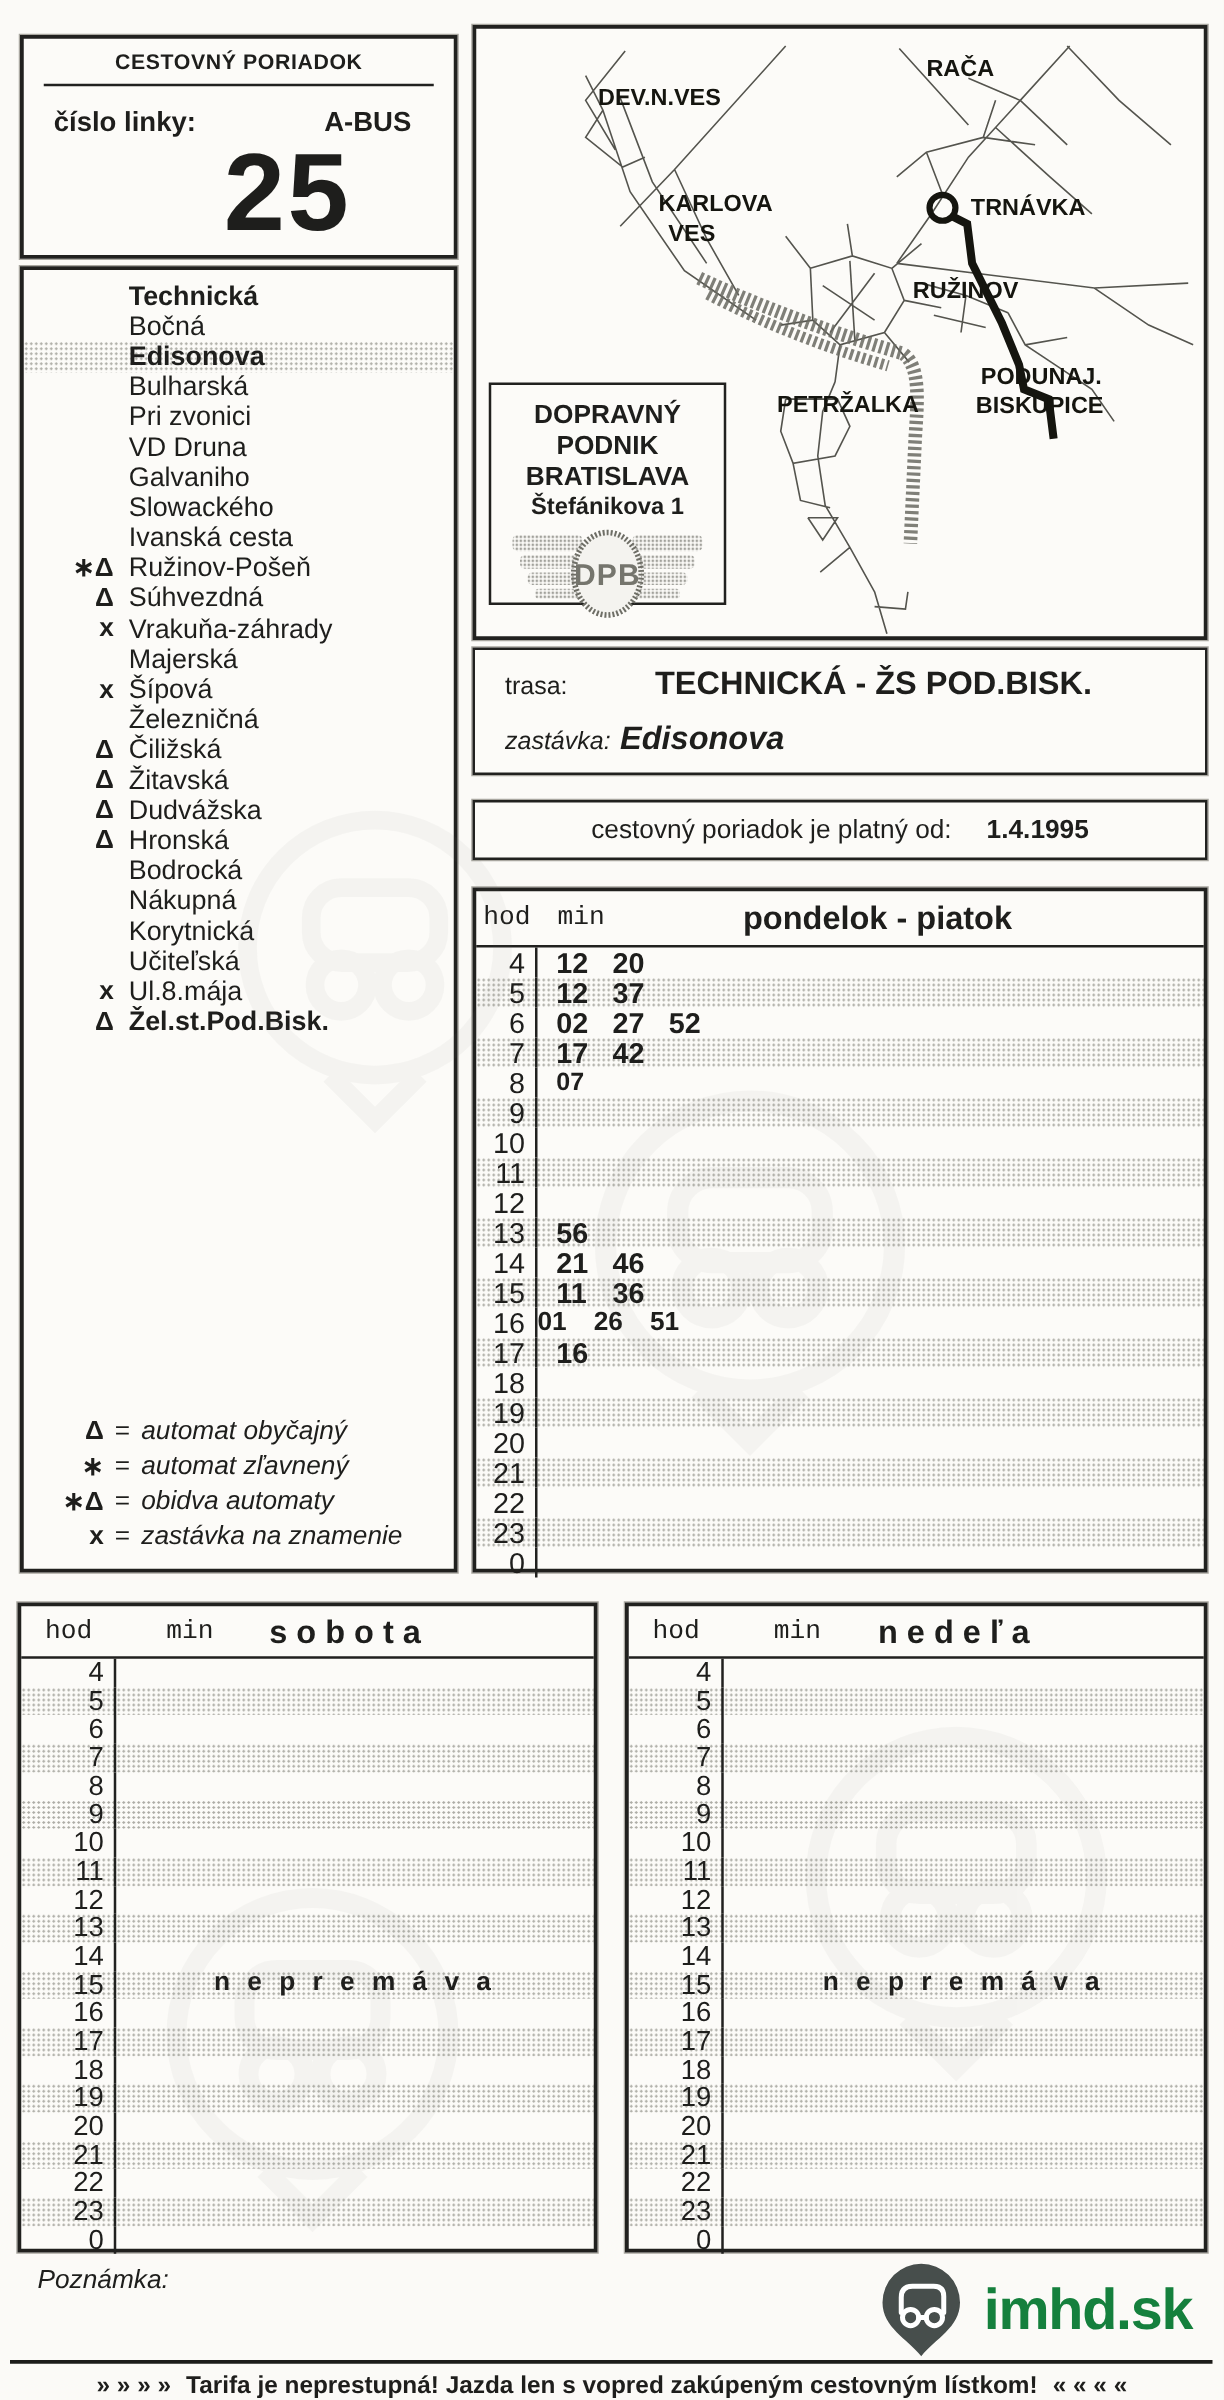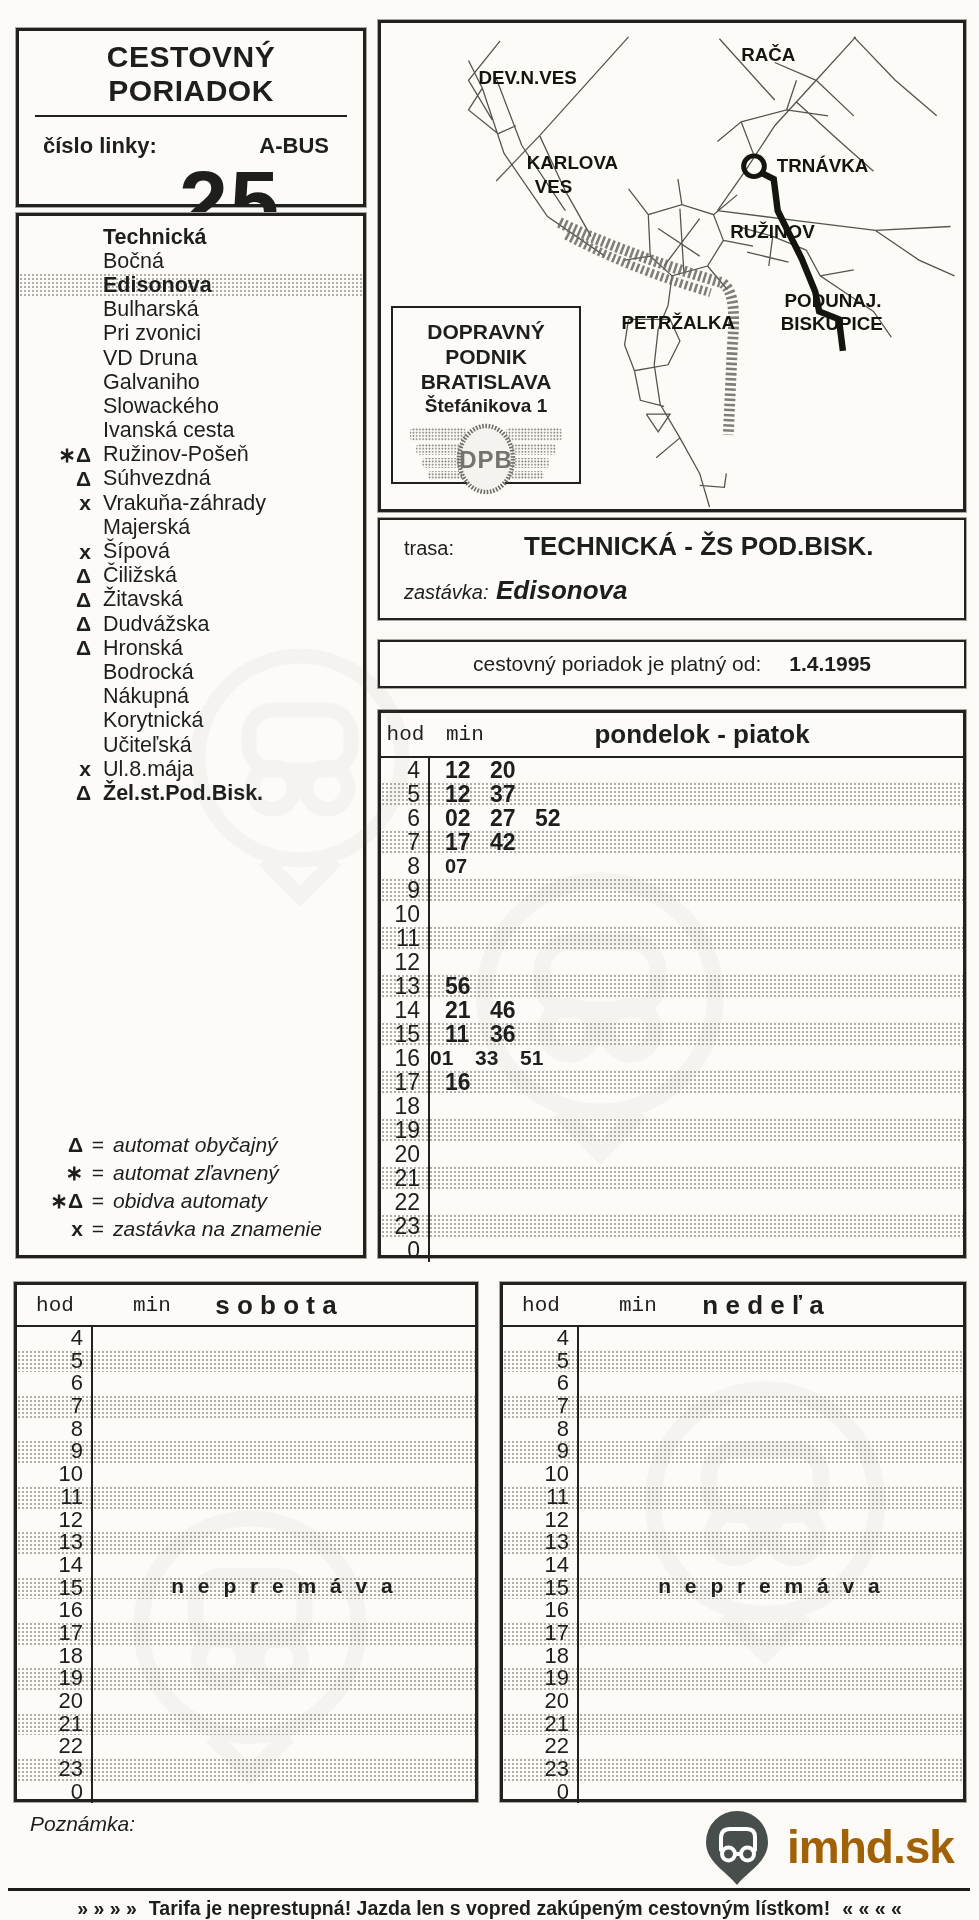--- a/index.html
+++ b/index.html
@@ -5,21 +5,21 @@
   html,body{margin:0;padding:0;}
   body{width:979px;height:1920px;position:relative;background:#f6f5f1;
        font-family:"Liberation Sans", sans-serif;color:#1e1e1c;overflow:hidden;}
   .page{position:absolute;inset:0;background:#fbfaf7;}
   .box{position:absolute;background:#fcfbf8;border:3px solid #21211f;
        box-shadow:0 0 0 1px #a9a7a0;box-sizing:border-box;}
   .thin{border-width:2px;}
 
   
   #header-card{left:16px;top:28px;width:350px;height:179px;}
-  .hdr-title{font-weight:bold;font-size:30px;text-align:center;letter-spacing:.5px;
+  .hdr-title{font-weight:bold;font-size:17px;text-align:center;letter-spacing:.5px;
              margin:9px 16px 16px 16px;padding-bottom:7px;border-bottom:2.5px solid #21211f;}
   .hdr-line{display:flex;align-items:baseline;margin:7px 34px 0 24px;}
   .hdr-line .lbl{font-weight:bold;font-size:22px;}
   .hdr-line .val{font-weight:bold;font-size:22px;margin-left:auto;}
   .hdr-number{font-weight:bold;font-size:88px;line-height:86px;text-align:center;
               letter-spacing:2px;padding-left:78px;}
 
   
   #stops-card{left:16px;top:213px;width:350px;height:1045px;}
   #stops-list{position:absolute;left:0;right:0;top:9px;}
@@ -72,21 +72,21 @@
   .tt-row .hc{text-align:right;border-right:2px solid #21211f;flex:0 0 auto;
               box-sizing:border-box;}
   .tt-row .mc{display:flex;align-items:center;}
   .tt-row .mc span{display:inline-block;width:45px;font-weight:bold;}
   .tt-note{position:absolute;font-weight:bold;font-size:21px;letter-spacing:4px;
            text-align:center;white-space:nowrap;}
 
   
   #poznamka{position:absolute;left:30px;top:1812px;font-style:italic;font-size:21px;}
   #imhd{position:absolute;left:695px;top:1805px;display:flex;align-items:center;}
-  #imhd-text{font-weight:bold;font-size:46px;color:#a16207;letter-spacing:-1px;margin-left:8px;}
+  #imhd-text{font-weight:bold;font-size:46px;color:#15803d;letter-spacing:-1px;margin-left:8px;}
   #tariff-rule{position:absolute;left:8px;top:1888px;width:962px;height:3px;background:#1c1c1a;}
   #tariff-line{position:absolute;left:0;top:1897px;width:979px;display:flex;
                justify-content:center;gap:12px;font-weight:bold;font-size:19.5px;white-space:nowrap;}
   .wm{position:absolute;opacity:.05;pointer-events:none;z-index:5;}
 </style>
 </head>
 <body>
 
 <div class="page">
 
@@ -149,20 +149,24 @@
           <span class="sym">x</span>
           <span class="nm">Vrakuňa-záhrady</span>
         </div>
         <div class="stop-row">
           <span class="sym"></span>
           <span class="nm">Majerská</span>
         </div>
         <div class="stop-row">
           <span class="sym">x</span>
           <span class="nm">Šípová</span>
+        </div>
+        <div class="stop-row">
+          <span class="sym"></span>
+          <span class="nm">Železničná</span>
         </div>
         <div class="stop-row">
           <span class="sym">Δ</span>
           <span class="nm">Čiližská</span>
         </div>
         <div class="stop-row">
           <span class="sym">Δ</span>
           <span class="nm">Žitavská</span>
         </div>
         <div class="stop-row">
@@ -386,21 +390,21 @@
           <div class="hc" style="width: 49px; padding-right: 8px; font-size: 23px; height: 24px; line-height: 24px;">15</div>
           <div class="mc" style="padding-left: 15px; font-size: 23px;">
             <span>11</span>
             <span>36</span>
           </div>
         </div>
         <div class="tt-row" style="height: 24px;">
           <div class="hc" style="width: 49px; padding-right: 8px; font-size: 23px; height: 24px; line-height: 24px;">16</div>
           <div class="mc" style="font-size: 21px;">
             <span>01</span>
-            <span>33</span>
+            <span>26</span>
             <span>51</span>
           </div>
         </div>
         <div class="tt-row checker" style="height: 24px;">
           <div class="hc" style="width: 49px; padding-right: 8px; font-size: 23px; height: 24px; line-height: 24px;">17</div>
           <div class="mc" style="padding-left: 15px; font-size: 23px;">
             <span>16</span>
           </div>
         </div>
         <div class="tt-row" style="height: 24px;">

